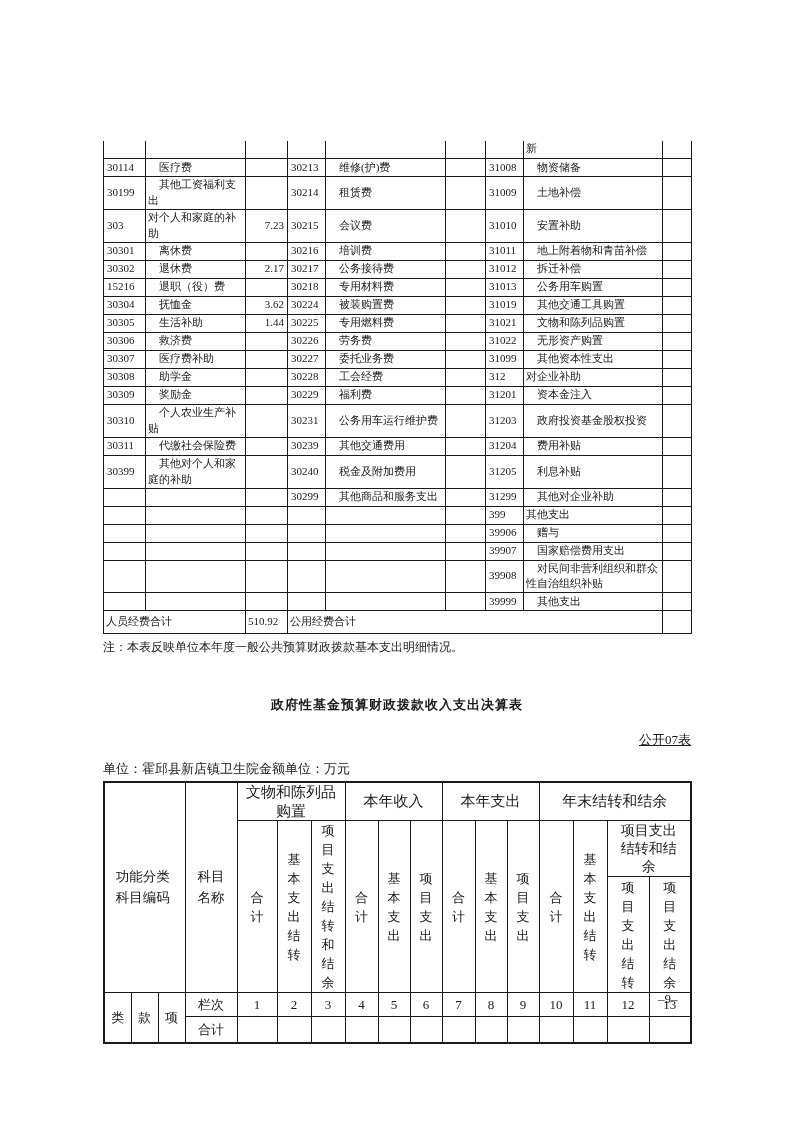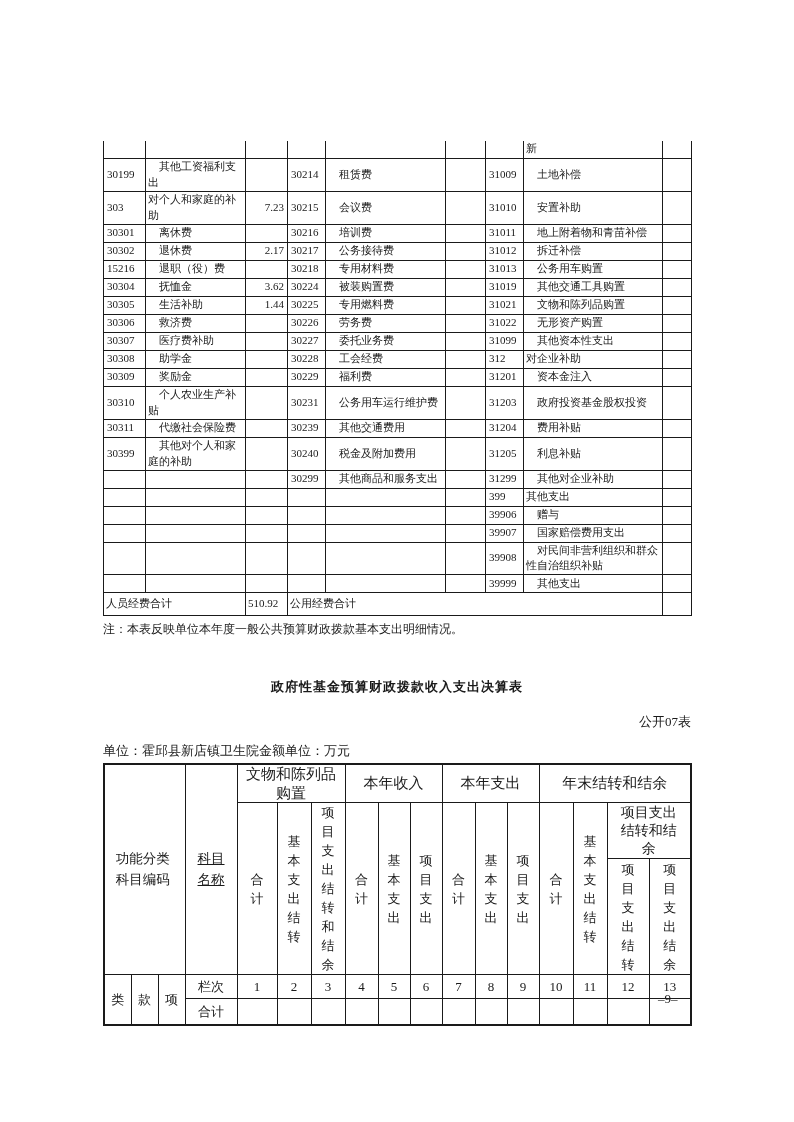--- a/index.html
+++ b/index.html
@@ -25,34 +25,34 @@
   }
   table.t1 tr.cut td { border-top:none; vertical-align:top; }
   table.t1 td.code { text-align:left; padding-left:3px; }
   table.t1 td.name { text-align:left; }
   table.t1 td.name.ind { text-indent:11px; }
   table.t1 td.val { text-align:right; padding-right:3px; }
   table.t1 tfoot td { height:22px; text-align:left; }
   
   .note { margin:6px 0 0 0; font-size:12px; line-height:1.3; }
   .sec-title { margin:40px 0 0 0; font-size:13px; font-weight:bold; text-align:center; letter-spacing:1px; }
-  .table-no { margin-top:17px; font-size:13px; text-align:right; }
+  .table-no { margin-top:17px; font-size:13px; text-align:right;text-decoration:underline; }
   .meta { margin-top:11px; margin-bottom:3px; display:flex; justify-content:flex-start; font-size:13px; }
   
   table.t2 { border-collapse:collapse; table-layout:fixed; width:588px; border:2px solid #1a1a1a; }
   table.t2 td {
     border:1px solid #1a1a1a;
     text-align:center; vertical-align:middle;
     font-size:13px; padding:0; overflow:hidden;
   }
   table.t2 td.grp { font-size:15px; }
   .gw { max-width:92px; margin:0 auto; line-height:1.25; word-break:break-all; }
   .w4 { width:58px; margin:0 auto; font-size:14px; line-height:1.3; word-break:break-all; text-align:center; }
   .w4b { width:58px; margin:0 auto; font-size:13.5px; line-height:1.5; word-break:break-all; text-align:left; }
-  .w2 { width:30px; margin:0 auto; font-size:13.5px; line-height:1.5; word-break:break-all; text-align:center;text-decoration:underline; }
+  .w2 { width:30px; margin:0 auto; font-size:13.5px; line-height:1.5; word-break:break-all; text-align:center; }
   .v { width:15px; margin:0 auto; font-size:13px; line-height:19px; word-break:break-all; text-align:center; }
   table.t2 td.num, table.t2 td.lbl { font-size:13px; }
   
   .pageno { position:absolute; top:991px; left:658px; font-size:13px; }
 </style>
 </head>
 <body>
 
 <div class="page">
 
@@ -71,20 +71,31 @@
     <tbody>
         <tr class="cut">
           <td class="code"></td>
           <td class="name"></td>
           <td class="val"></td>
           <td class="code"></td>
           <td class="name"></td>
           <td class="val"></td>
           <td class="code"></td>
           <td class="name">新</td>
+          <td class="val"></td>
+        </tr>
+        <tr>
+          <td class="code">30114</td>
+          <td class="name ind">医疗费</td>
+          <td class="val"></td>
+          <td class="code">30213</td>
+          <td class="name ind">维修(护)费</td>
+          <td class="val"></td>
+          <td class="code">31008</td>
+          <td class="name ind">物资储备</td>
           <td class="val"></td>
         </tr>
         <tr>
           <td class="code">30199</td>
           <td class="name ind">其他工资福利支出</td>
           <td class="val"></td>
           <td class="code">30214</td>
           <td class="name ind">租赁费</td>
           <td class="val"></td>
           <td class="code">31009</td>

